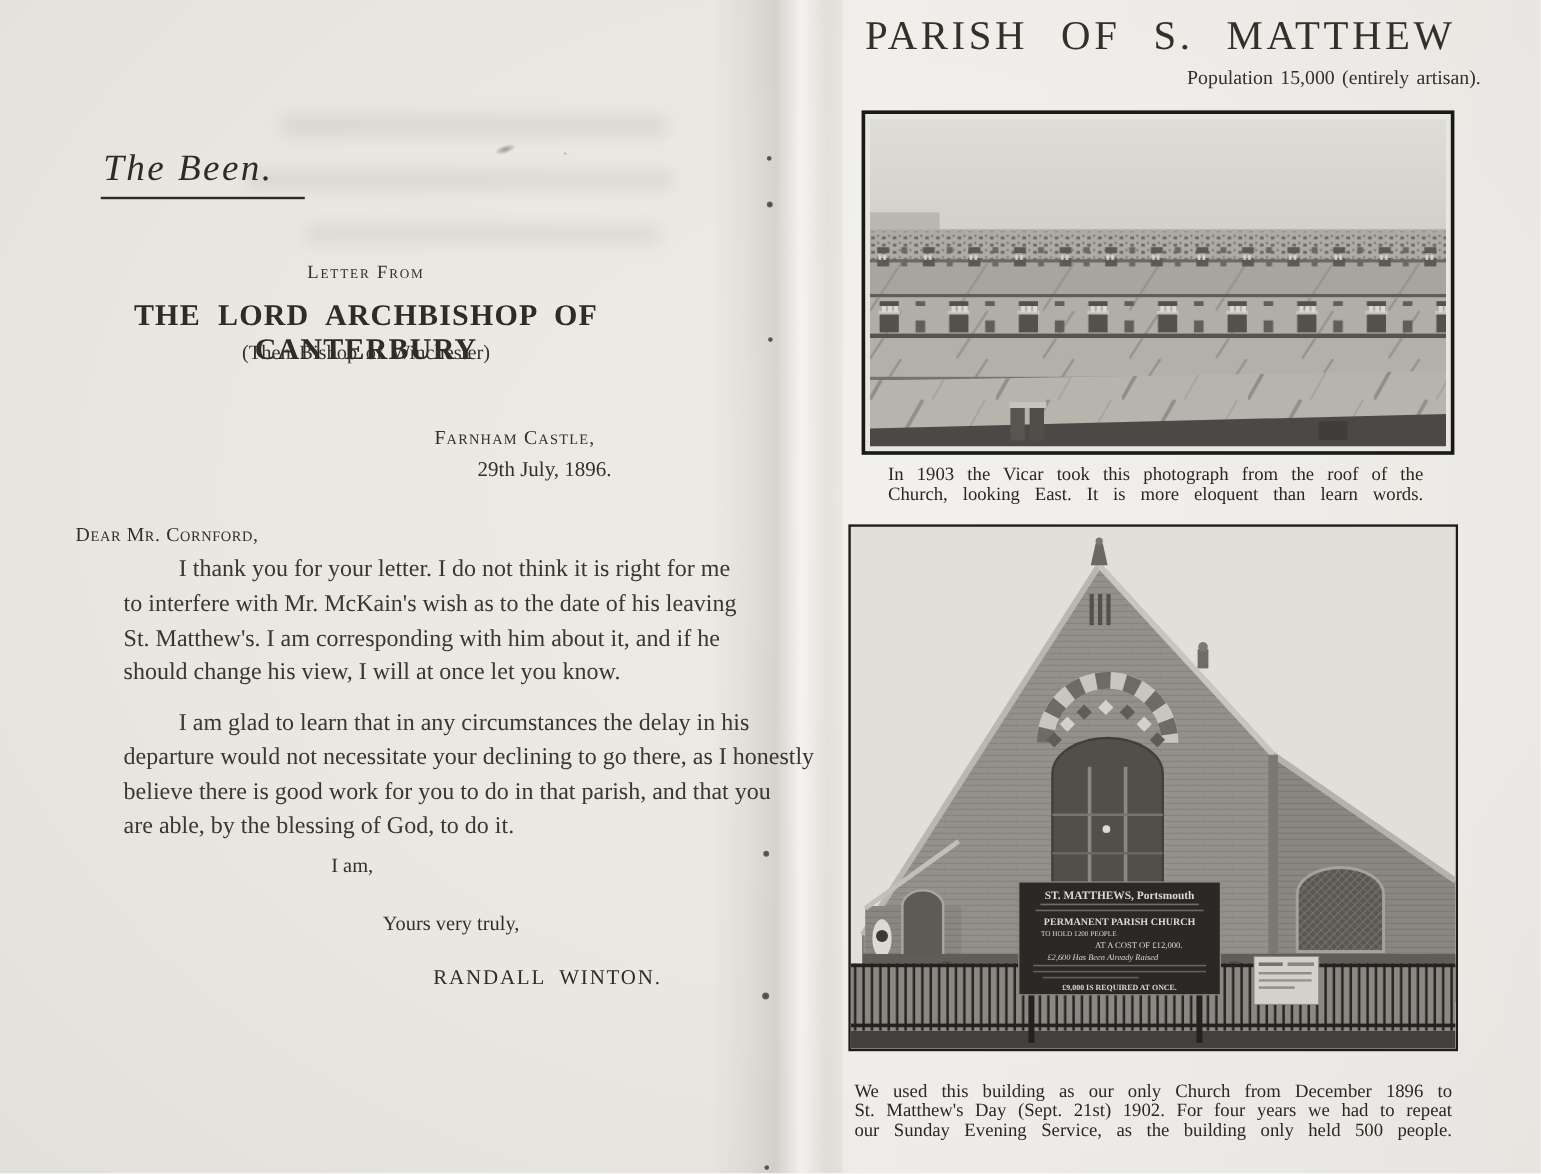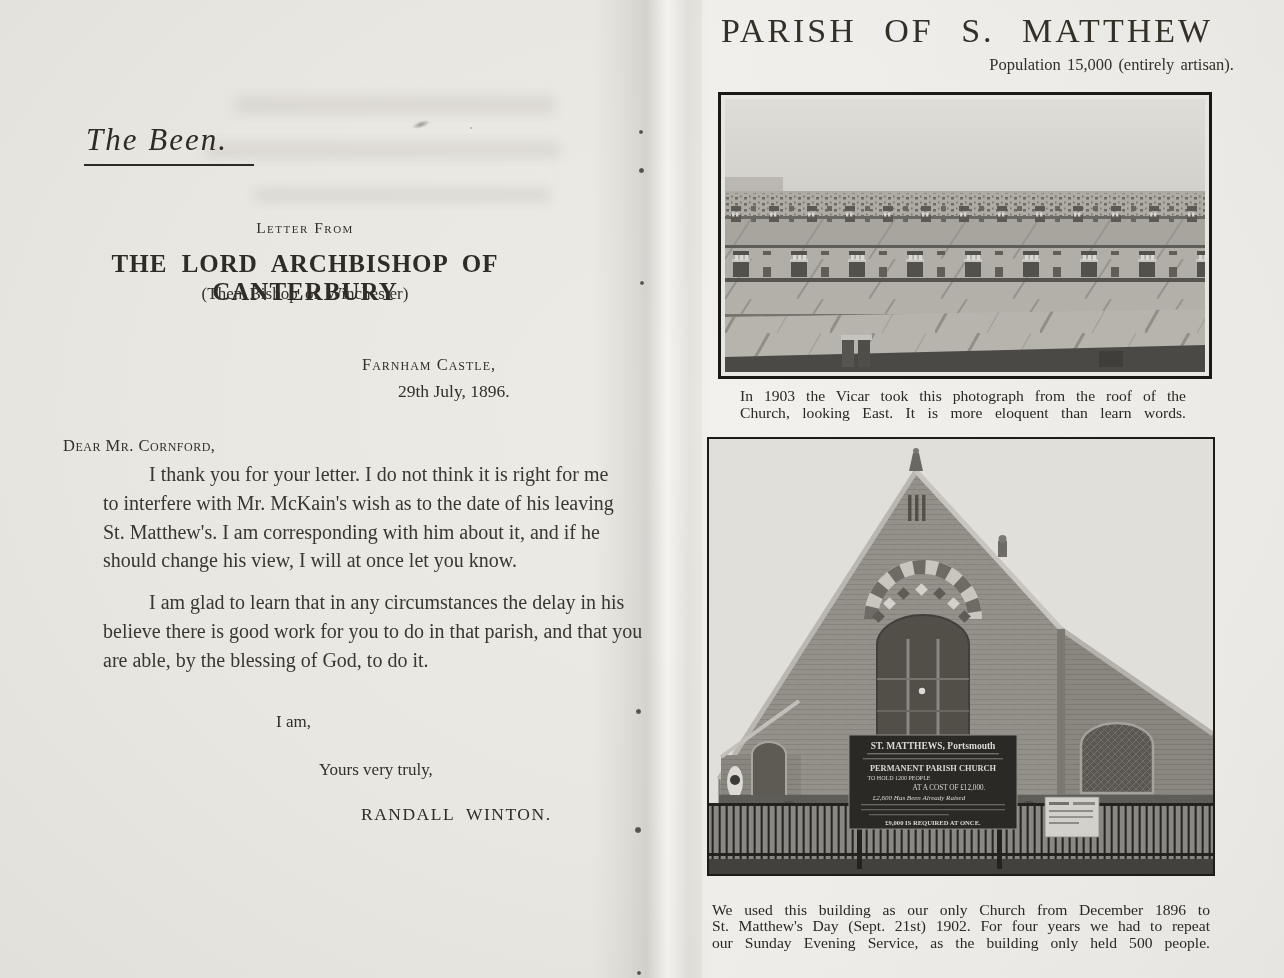--- a/index.html
+++ b/index.html
@@ -91,20 +91,21 @@
 
   <div class="abs para p1">
     <div class="jline findent">I thank you for your letter.  I do not think it is right for me</div>
     <div class="jline">to interfere with Mr. McKain's wish as to the date of his leaving</div>
     <div class="jline">St. Matthew's.  I am corresponding with him about it, and if he</div>
     <div class="lline">should change his view, I will at once let you know.</div>
   </div>
 
   <div class="abs para p2">
     <div class="jline findent">I am glad to learn that in any circumstances the delay in his</div>
+    <div class="jline">departure would not necessitate your declining to go there, as I honestly</div>
     <div class="jline">believe there is good work for you to do in that parish, and that you</div>
     <div class="lline">are able, by the blessing of God, to do it.</div>
   </div>
 
   <div class="abs closing1">I am,</div>
   <div class="abs closing2">Yours very truly,</div>
   <div class="abs signature">RANDALL WINTON.</div>
 
   <div class="abs parish-title">PARISH OF S. MATTHEW</div>
   <div class="abs parish-subtitle">Population 15,000 (entirely artisan).</div>

